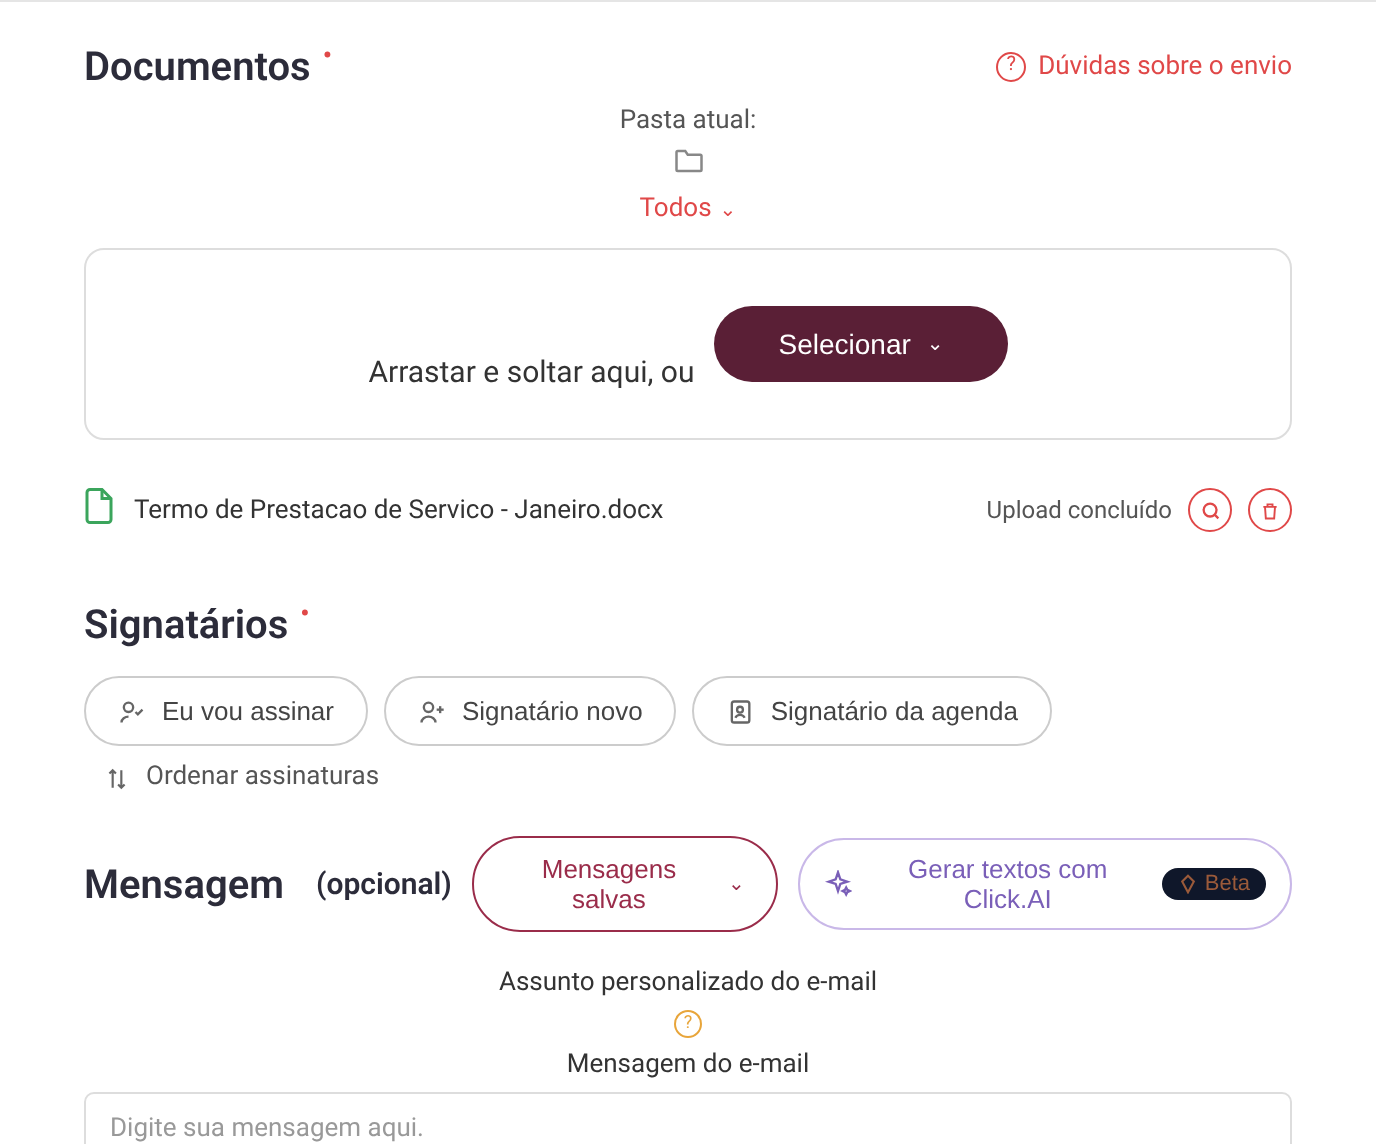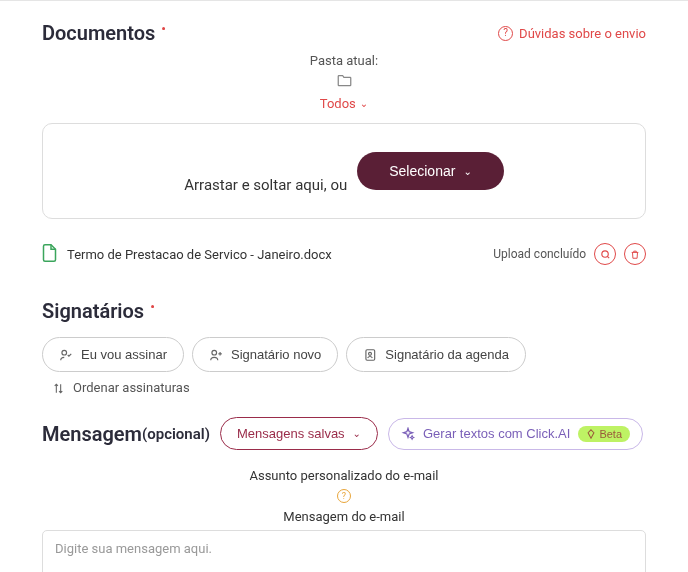--- a/index.html
+++ b/index.html
@@ -26,21 +26,21 @@
     .section-title {
       font-size: 20px;
       font-weight: 600;
       color: #2c2c3a;
       display: flex;
       align-items: center;
       gap: 6px;
     }
     .section-title.msg {
       font-size: 20px;
-      gap: 0;
+      gap: 16px;
     }
     .optional {
       font-size: 15px;
       font-weight: 600;
       color: #2c2c3a;
     }
     .asterisk {
       color: #e04848;
       font-size: 13px;
       position: relative;
@@ -206,21 +206,21 @@
       border-radius: 24px;
       padding: 7px 12px;
       font-size: 13px;
       color: #7a5fb8;
       display: flex;
       align-items: center;
       gap: 8px;
       cursor: pointer;
     }
     .beta-badge {
-      background: #bef264;
+      background: #0f172a;
       border-radius: 12px;
       padding: 2px 8px;
       font-size: 11px;
       color: #9a5a3a;
       display: flex;
       align-items: center;
       gap: 3px;
     }
     .field-label {
       font-size: 13px;

